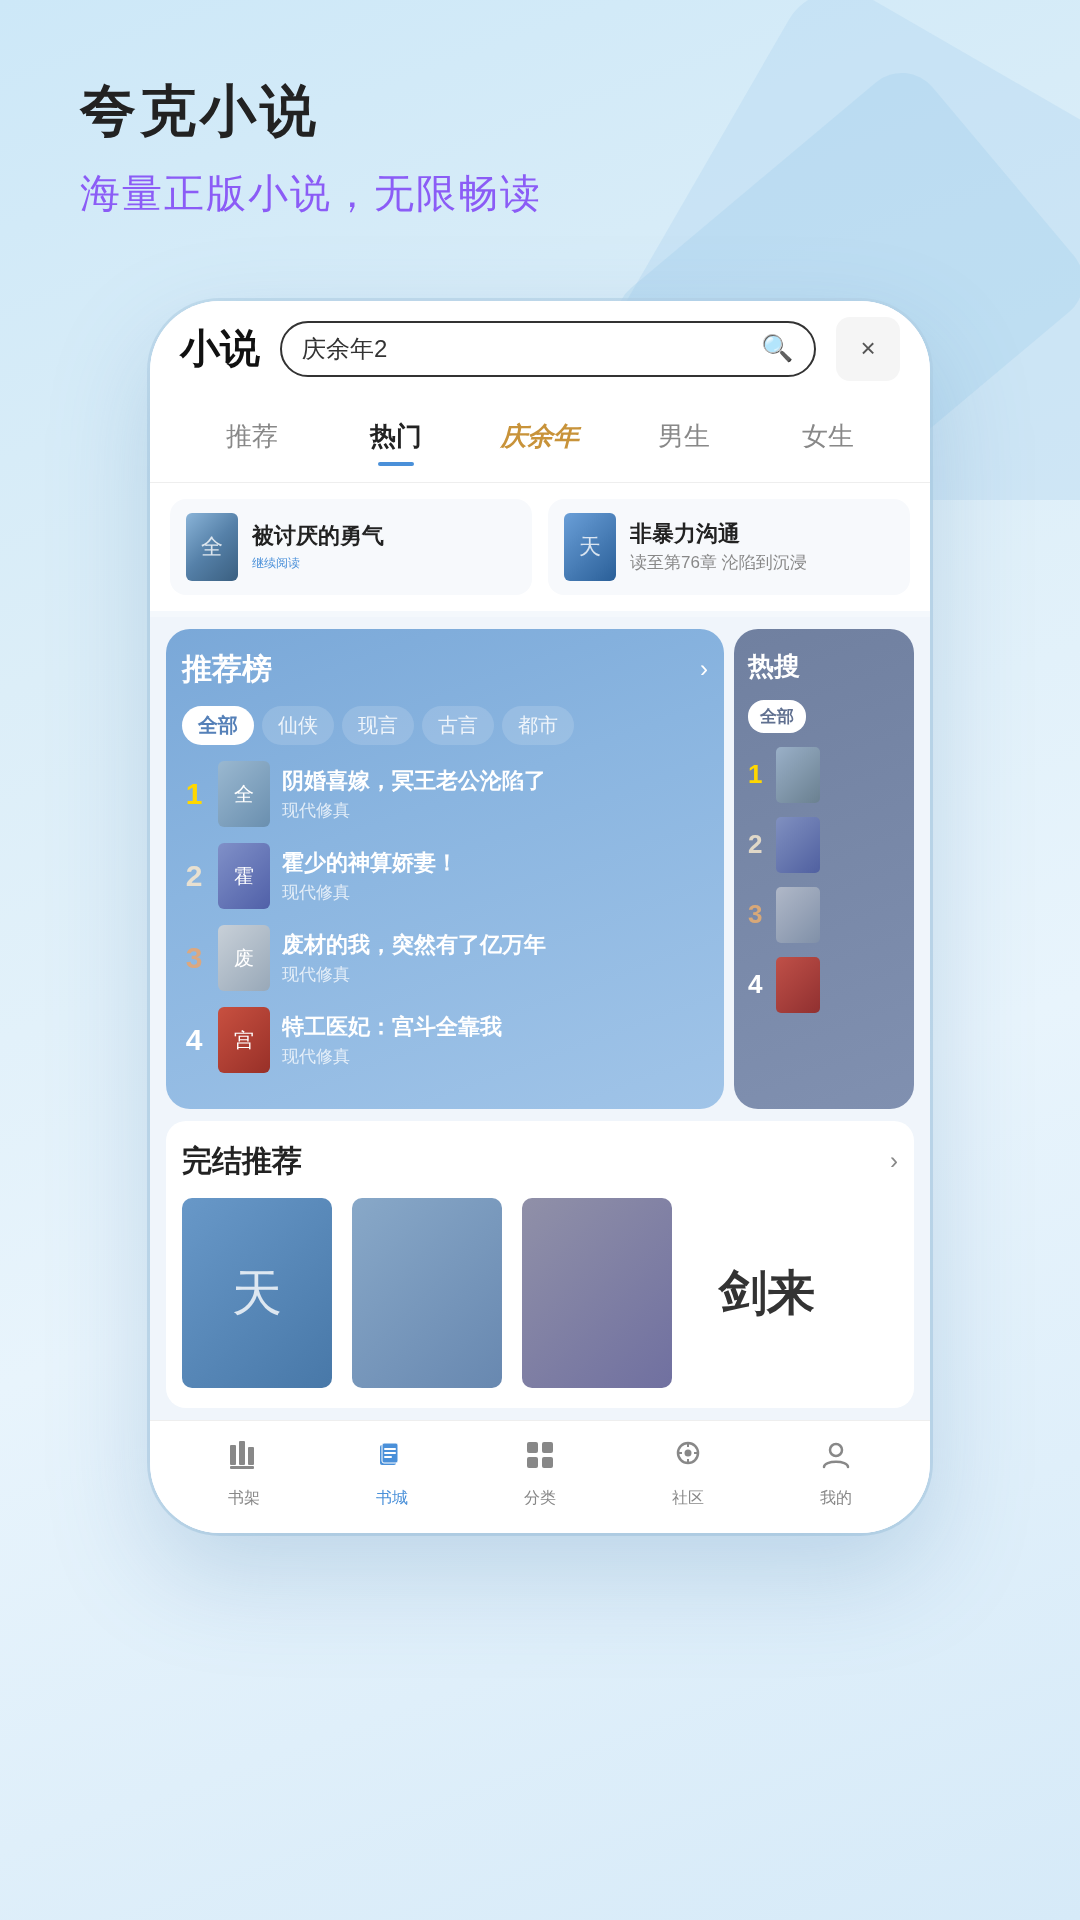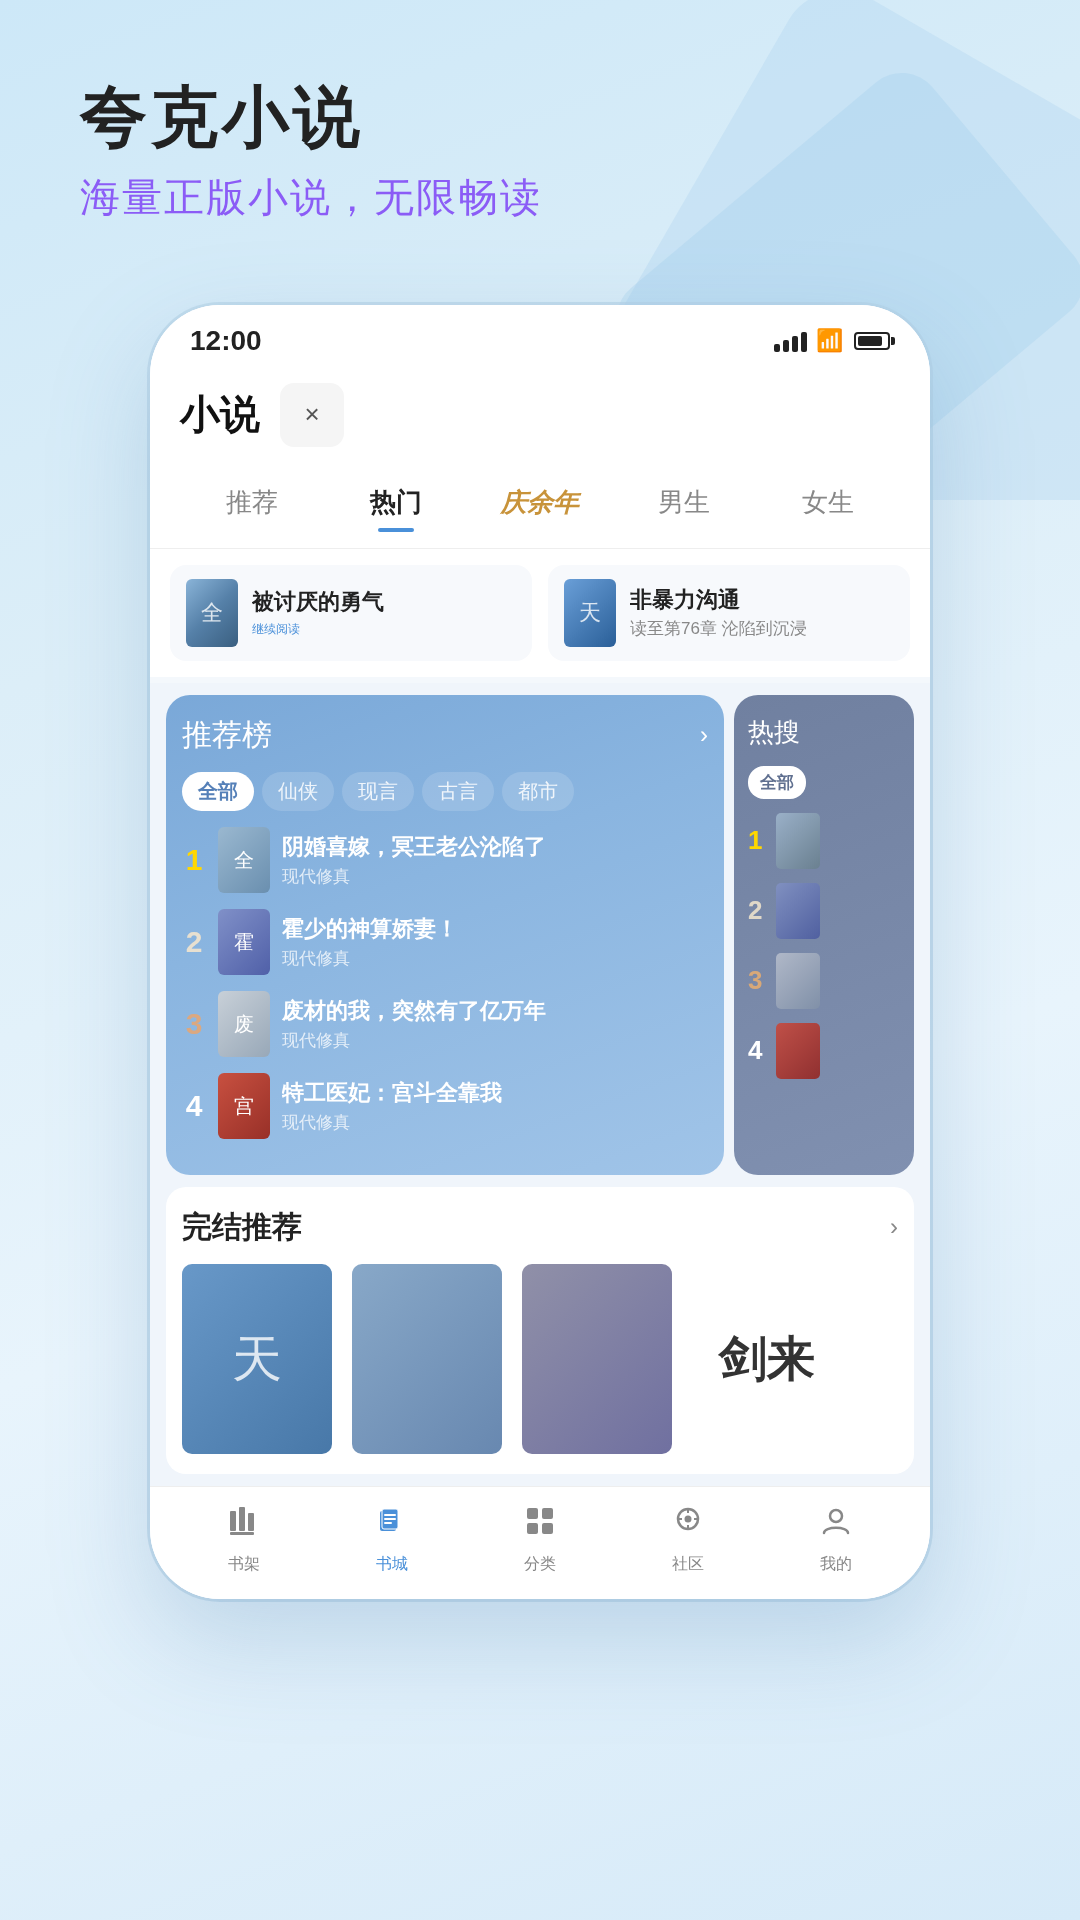--- a/index.html
+++ b/index.html
@@ -40,26 +40,26 @@
       transform: rotate(50deg);
     }
 
     
     .top-section {
       position: relative;
       z-index: 1;
       padding: 80px 80px 40px 80px;
     }
     .app-title {
-      font-size: 67px;
+      font-size: 56px;
       font-weight: 700;
       color: #222;
       letter-spacing: 4px;
       line-height: 1.1;
-      margin-bottom: 16px;
+      margin-bottom: 24px;
     }
     .app-subtitle {
       font-size: 40px;
       color: #8b5cf6;
       letter-spacing: 2px;
     }
 
     
     .phone-wrapper {
       position: relative;
@@ -301,21 +301,21 @@
       overflow: hidden;
     }
     .section-header {
       display: flex;
       align-items: center;
       justify-content: space-between;
       margin-bottom: 16px;
     }
     .section-title {
       font-size: 30px;
-      font-weight: 400;
+      font-weight: 700;
       color: white;
     }
     .section-arrow {
       font-size: 24px;
       color: white;
     }
 
     
     .filter-chips {
       display: flex;
@@ -519,38 +519,27 @@
 
 <div class="top-section">
   <div class="app-title">夸克小说</div>
   <div class="app-subtitle">海量正版小说，无限畅读</div>
 </div>
 
 <div class="phone-wrapper">
   <div class="phone-frame">
     <div class="phone-inner">
 
-      <div class="status-bar">
-        <span class="status-time">12:00</span>
-        <div class="status-icons">
-          <div class="signal-bars">
-            <div class="signal-bar" style="height:8px"></div>
-            <div class="signal-bar" style="height:12px"></div>
-            <div class="signal-bar" style="height:16px"></div>
-            <div class="signal-bar" style="height:20px"></div>
-          </div>
-          <span class="wifi-icon">📶</span>
-          <div class="battery-icon">
-            <div class="battery-fill"></div>
-          </div>
-        </div>
-      </div>
 
       <div class="app-header">
         <span class="app-logo-text">小说</span>
+        <div class="search-bar">
+          <span class="search-input-text">庆余年2</span>
+          <span class="search-btn">🔍</span>
+        </div>
         <div class="close-btn">
           <span>×</span>
         </div>
       </div>
 
       <div class="nav-tabs">
         <div class="nav-tab">
           <span>推荐</span>
         </div>
         <div class="nav-tab active">

